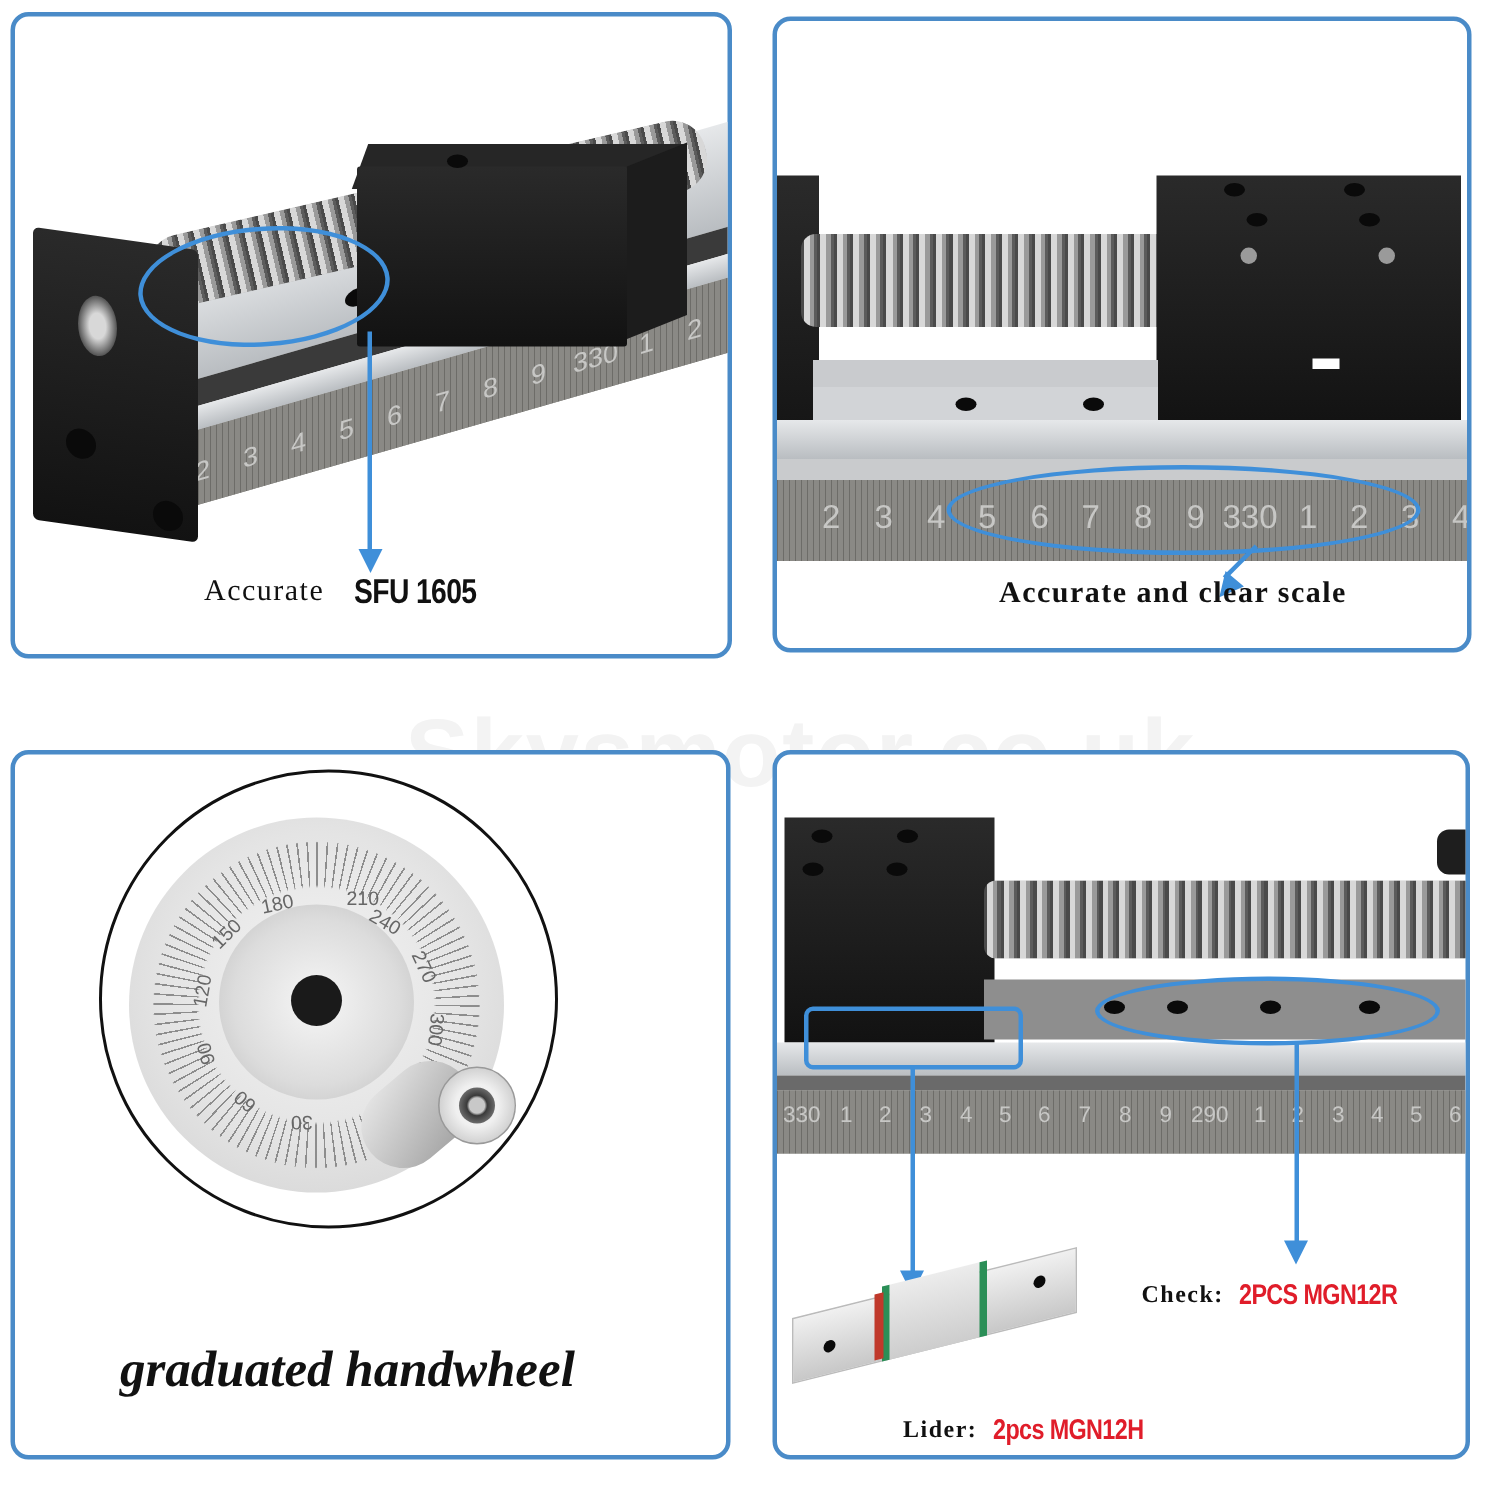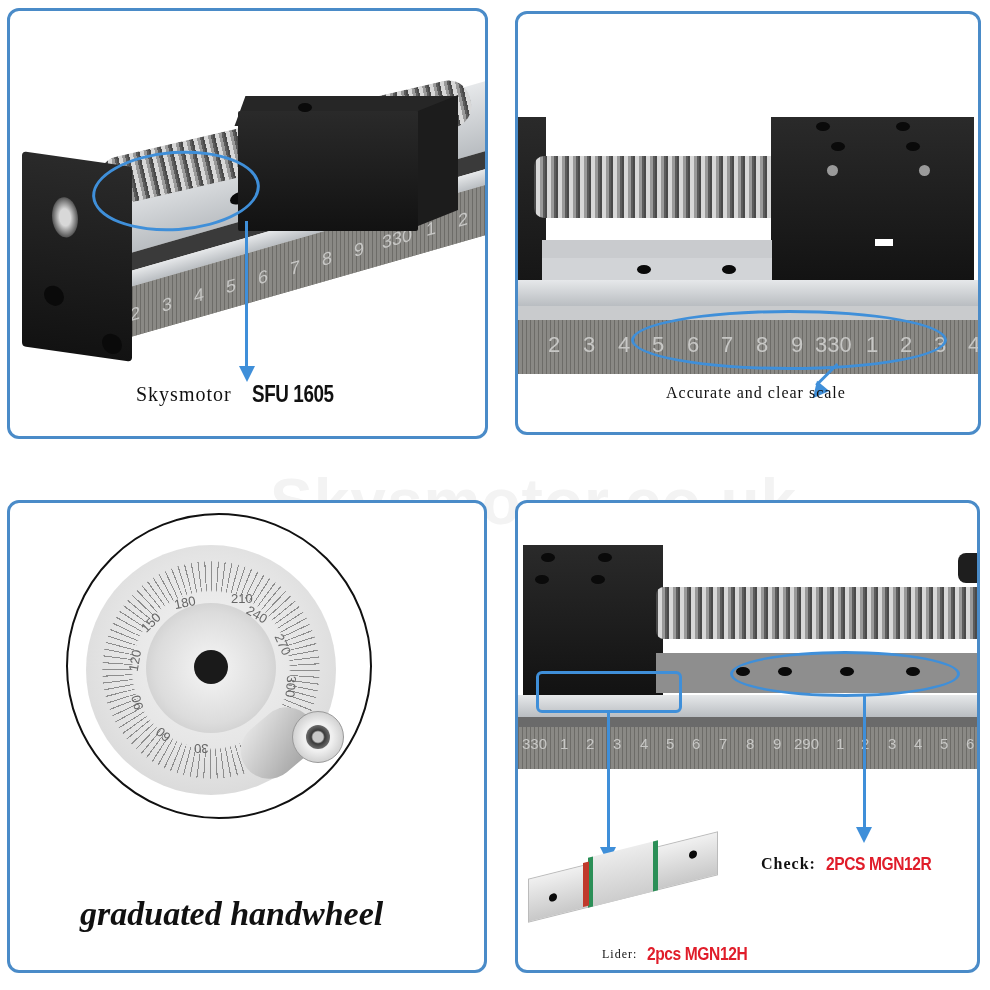--- a/index.html
+++ b/index.html
@@ -92,21 +92,21 @@
     <div class="abs" style="left:30px; top:40px; width:26px; height:40px; border-radius:50%; background:radial-gradient(#d8d8d8 30%, #555 70%);"></div>
     <div class="hole lg" style="left:22px; top:130px; width:20px; height:20px;"></div>
     <div class="hole lg" style="left:80px; top:170px; width:20px; height:20px;"></div>
   </div>
 
   <div class="ellipse-mark" style="left:82px; top:140px; width:168px; height:80px; transform: rotate(-4deg);"></div>
   <div class="arrow-line" style="left:235px; top:210px; height:150px;"></div>
   <div class="arrow-head" style="left:229px; top:355px;"></div>
 
   <div class="abs" style="left:126px; top:370px; white-space:nowrap;">
-    <span class="label-serif" style="font-size:20px; letter-spacing:1px; vertical-align:middle;">Skysmotor</span>
+    <span class="label-serif" style="font-size:20px; letter-spacing:1px; vertical-align:middle;">Accurate</span>
     <span class="label-bold-cond mark" style="font-size:23px; margin-left:16px; vertical-align:middle;">SFU 1605</span>
   </div>
 </div>
 
 <div class="panel" id="p2">
 
   <div class="abs black-block" style="left:0; top:103px; width:28px; height:200px;"></div>
 
   <div class="abs screw" style="left:16px; top:142px; width:250px; height:62px; border-radius:10px;"></div>
 
@@ -140,21 +140,21 @@
     <span class="ruler-num" style="left:348px; top:12px; font-size:22px;">1</span>
     <span class="ruler-num" style="left:382px; top:12px; font-size:22px;">2</span>
     <span class="ruler-num" style="left:416px; top:12px; font-size:22px;">3</span>
     <span class="ruler-num" style="left:450px; top:12px; font-size:22px;">4</span>
   </div>
 
   <div class="ellipse-mark" style="left:113px; top:296px; width:316px; height:60px;"></div>
   <div class="arrow-line" style="left:318px; top:350px; height:30px; transform: rotate(45deg); transform-origin: top;"></div>
   <div class="arrow-head" style="left:292px; top:370px; transform: rotate(40deg);"></div>
 
-  <div class="abs label-serif" style="left:148px; top:370px; font-size:16px; font-weight:normal; letter-spacing:1px; white-space:nowrap;">Accurate and clear scale</div>
+  <div class="abs label-serif" style="left:148px; top:370px; font-size:20px; font-weight:bold; letter-spacing:1px; white-space:nowrap;">Accurate and clear scale</div>
 </div>
 
 <div class="panel" id="p3">
   <div class="abs" style="left:56px; top:10px; width:306px; height:306px; border:2px solid #111; border-radius:50%; overflow:hidden; background:#fff;">
     <div class="abs" style="left:18px; top:30px; width:250px; height:250px; border-radius:50%; background:radial-gradient(circle at 50% 45%, #f4f4f4 0%, #e4e4e4 55%, #cfcfcf 100%);">
       <div class="abs" style="left:16px; top:16px; width:218px; height:218px; border-radius:50%; background:repeating-conic-gradient(from 0deg, #8d8d8d 0 0.6deg, transparent 0.6deg 3.6deg); -webkit-mask: radial-gradient(circle, transparent 78px, #000 80px, #000 108px, transparent 110px); mask: radial-gradient(circle, transparent 78px, #000 80px, #000 108px, transparent 110px);"></div>
       <div class="abs" style="left:60px; top:58px; width:130px; height:130px; border-radius:50%; background:radial-gradient(circle, #f6f6f6 0%, #dcdcdc 60%, #bdbdbd 100%);"></div>
       <div class="abs" style="left:108px; top:105px; width:34px; height:34px; border-radius:50%; background:#1a1a1a;"></div>
       <span class="abs" style="left:88px; top:50px; font-size:13px; color:#666; transform:rotate(-12deg); font-family:'Liberation Sans',sans-serif;">180</span>
       <span class="abs" style="left:125px; top:46px; font-size:13px; color:#666; font-family:'Liberation Sans',sans-serif;margin-left:20px;">210</span>
@@ -230,16 +230,16 @@
   </div>
   <div class="abs" style="left:70px; top:346px; width:70px; height:50px; background:linear-gradient(180deg,#ececec,#cdcdcd); border-left:5px solid #2b8f57; border-right:5px solid #2b8f57; transform:skewY(-14deg);">
     <div class="abs" style="left:-10px; top:4px; width:6px; height:44px; background:#c0392b;"></div>
   </div>
 
   <div class="abs" style="left:243px; top:350px; white-space:nowrap;">
     <span class="label-serif" style="font-size:16px; font-weight:bold; letter-spacing:1px; vertical-align:middle;">Check:</span>
     <span class="label-bold-cond red" style="font-size:19px; margin-left:6px; vertical-align:middle;">2PCS MGN12R</span>
   </div>
   <div class="abs" style="left:84px; top:440px; white-space:nowrap;">
-    <span class="label-serif" style="font-size:12px; font-weight:normal; letter-spacing:1px; vertical-align:middle;">Lider:</span>
+    <span class="label-serif" style="font-size:16px; font-weight:bold; letter-spacing:1px; vertical-align:middle;">Lider:</span>
     <span class="label-bold-cond red" style="font-size:19px; margin-left:6px; vertical-align:middle;">2pcs MGN12H</span>
   </div>
 </div>
 
 </body></html>

